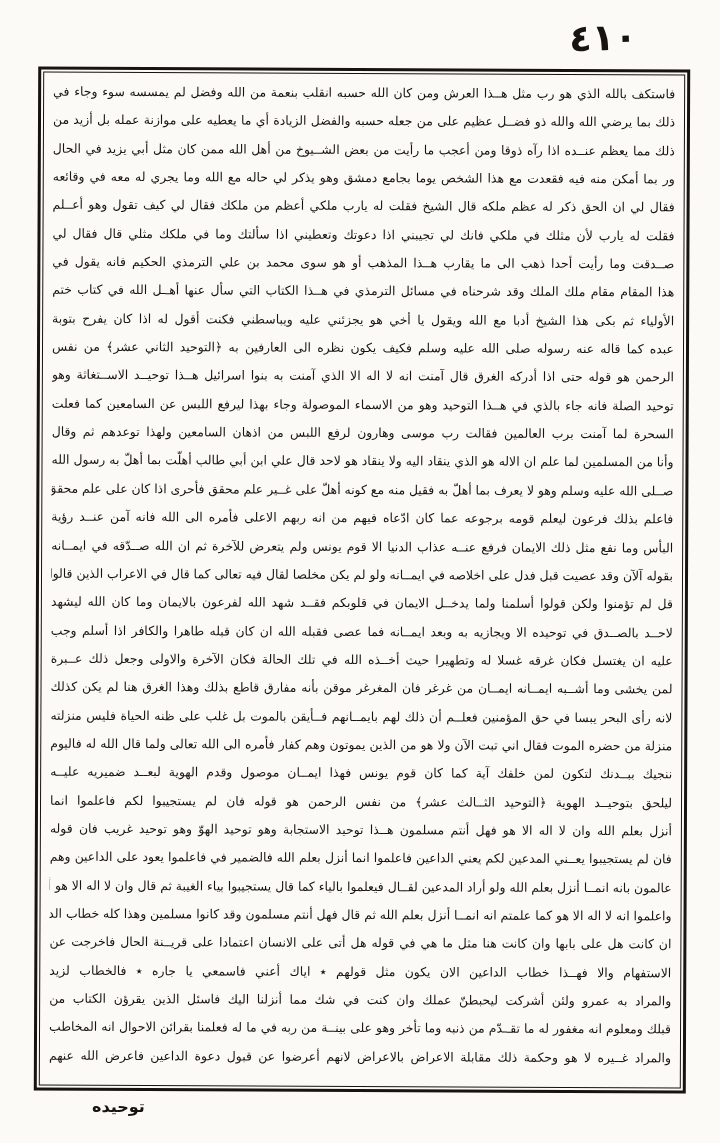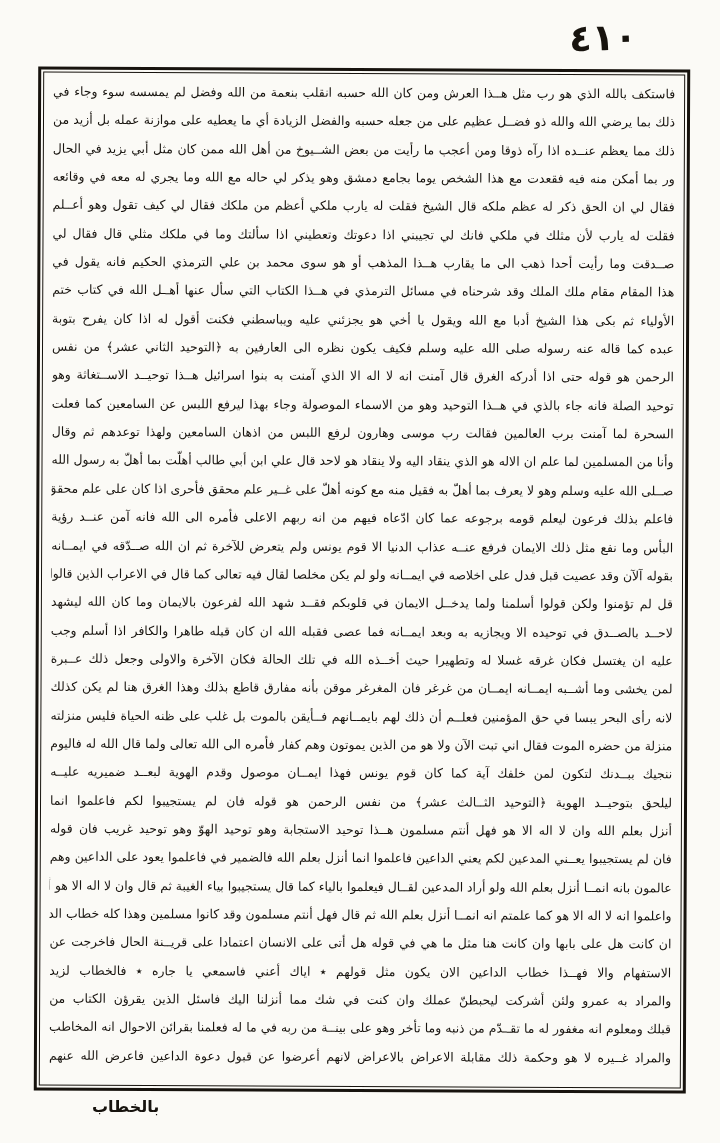--- a/index.html
+++ b/index.html
@@ -87,13 +87,13 @@
         <div class="line">واعلموا انه لا اله الا هو كما علمتم انه انمــا أنزل بعلم الله ثم قال فهل أنتم مسلمون وقد كانوا مسلمين وهذا كله خطاب الداعين</div>
         <div class="line">ان كانت هل على بابها وان كانت هنا مثل ما هي في قوله هل أتى على الانسان اعتمادا على قريــنة الحال فاخرجت عن</div>
         <div class="line">الاستفهام والا فهــذا خطاب الداعين الان يكون مثل قولهم ٭ اياك أعني فاسمعي يا جاره ٭ فالخطاب لزيد</div>
         <div class="line">والمراد به عمرو ولئن أشركت ليحبطنّ عملك وان كنت في شك مما أنزلنا اليك فاسئل الذين يقرؤن الكتاب من</div>
         <div class="line">قبلك ومعلوم انه مغفور له ما تقــدّم من ذنبه وما تأخر وهو على بينــة من ربه في ما له فعلمنا بقرائن الاحوال انه المخاطب</div>
         <div class="line">والمراد غــيره لا هو وحكمة ذلك مقابلة الاعراض بالاعراض لانهم أعرضوا عن قبول دعوة الداعين فاعرض الله عنهم</div>
       </div>
   </div>
 </div>
 
-<div class="catchword">بالخطاب</div>
+<div class="catchword">توحيده</div>
 
 </body></html>

